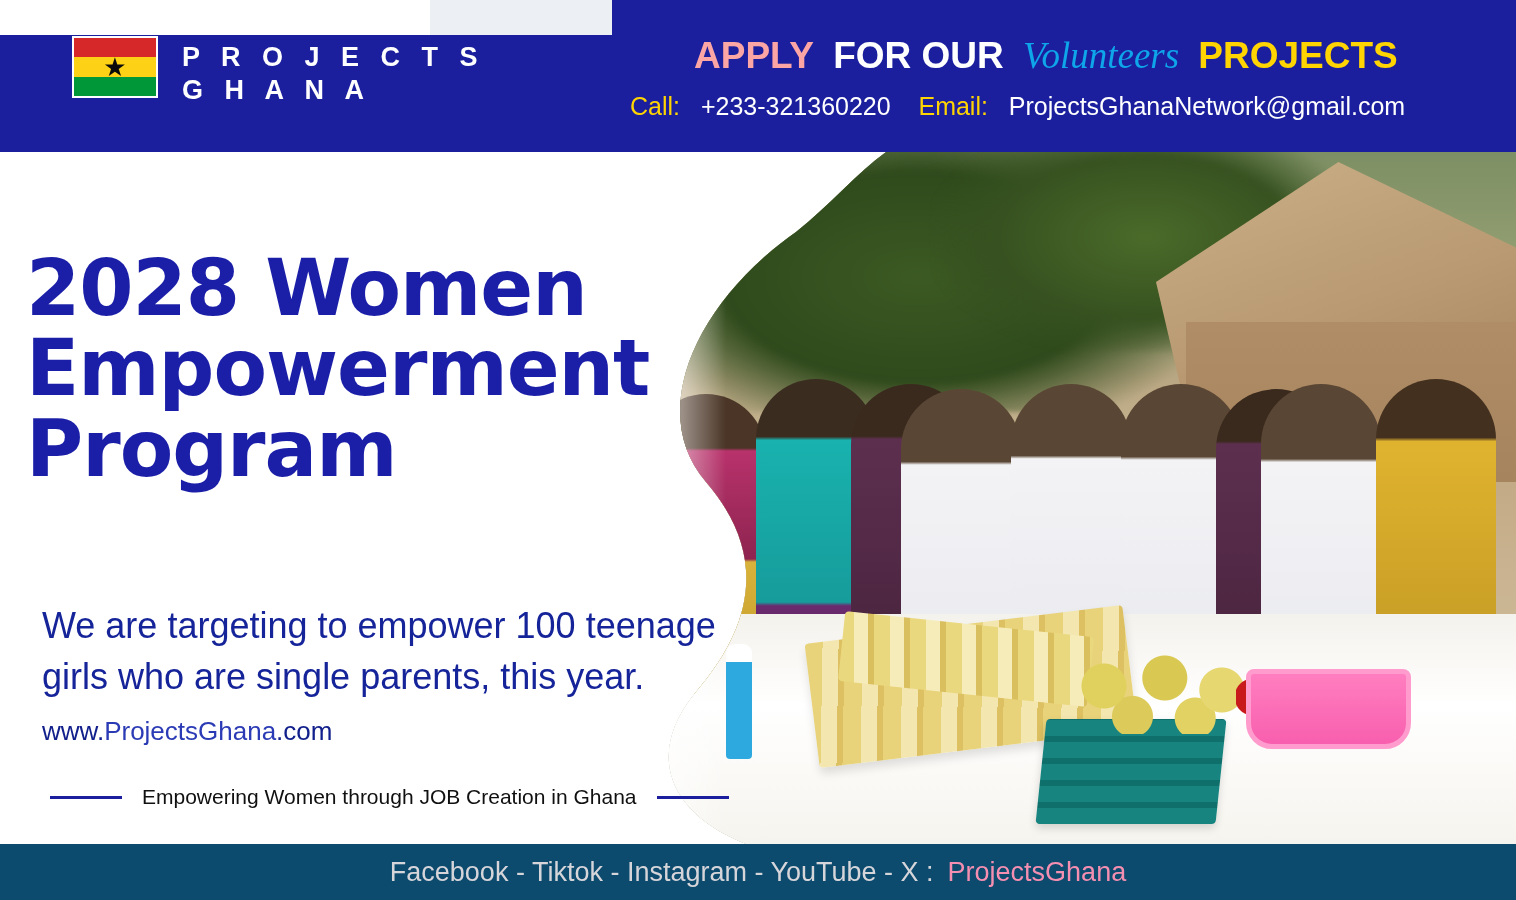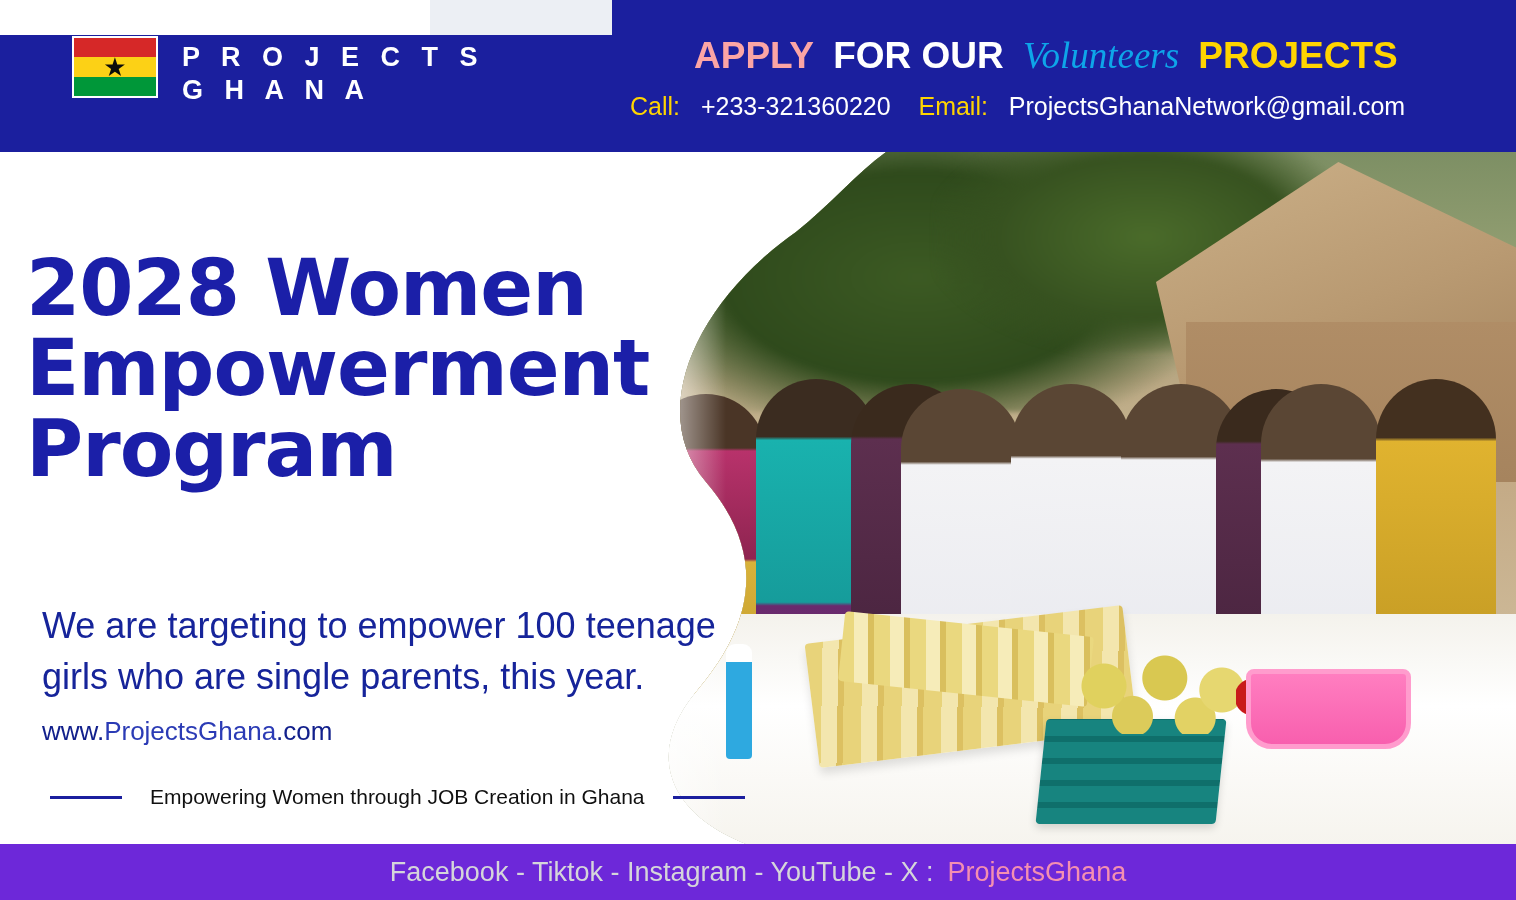--- a/index.html
+++ b/index.html
@@ -105,21 +105,21 @@
   }
   .subtext .small-url {
     font-size: 26px; color: #1b2b8f;
     white-space: nowrap;
   }
   .small-url .u-dark { color: #12208c; }
   .small-url .u-mid  { color: #2b3bb5; }
 
   .tagline-row {
     position: absolute; top: 785px; left: 50px;
-    display: flex; align-items: center; gap: 28px;
+    display: flex; align-items: center; gap: 20px;
   }
   .rule {
     display: block; width: 72px; height: 3px;
     background: #1b1f9e;
   }
   .tagline {
     color: #101010; font-size: 21px; white-space: nowrap;
   }
 
   
@@ -225,21 +225,21 @@
   }
   .photo-fade-left {
     position: absolute; top: 0; left: 0; width: 90px; height: 100%;
     background: linear-gradient(90deg, rgba(255,255,255,.92), rgba(255,255,255,0));
   }
 
   
   .footer {
     position: absolute; left: 0; bottom: 0;
     width: 1516px; height: 56px;
-    background: #6d28d9;
+    background: #0c4a6e;
     display: flex; align-items: center; justify-content: center;
     gap: 0;
   }
   .footer-text { color: #d5d5da; font-size: 27px; }
   .footer-handle { color: #f48fb1; font-size: 27px; margin-left: 14px; }
 </style>
 </head>
 <body>
 
 <div class="poster">

